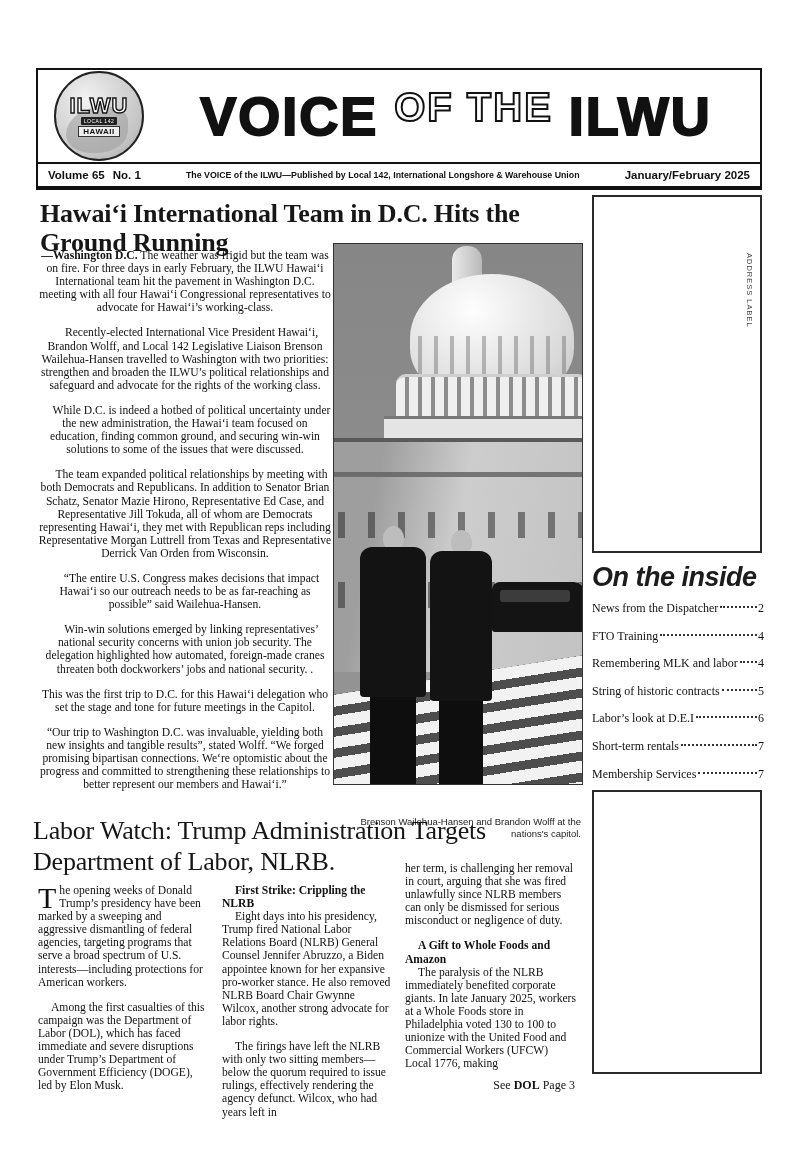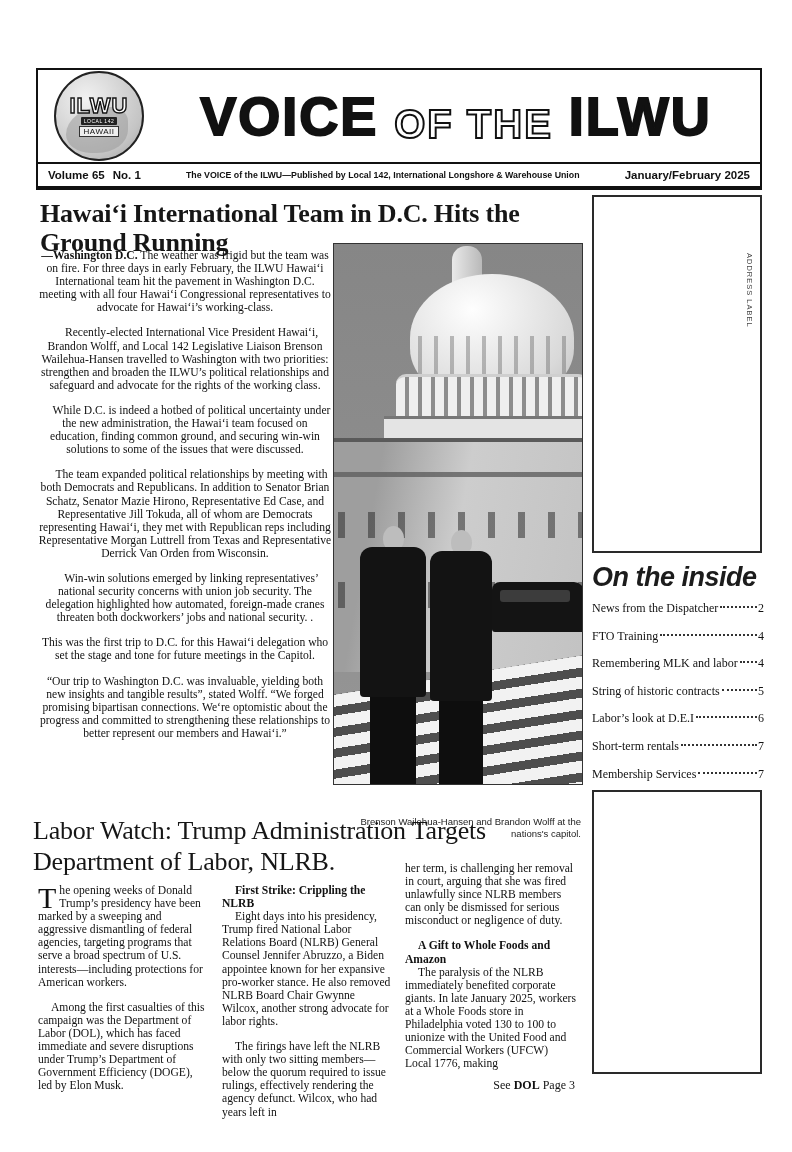--- a/index.html
+++ b/index.html
@@ -12,23 +12,23 @@
   .mast-top{height:94px;border-bottom:2px solid #111;display:flex;align-items:center;box-sizing:border-box;gap:8px;}
   .logo-circle{width:86px;height:86px;border-radius:50%;margin-left:16px;flex:0 0 auto;
                border:2px solid #222;background:radial-gradient(circle at 35% 30%,#f2f2f2,#c4c4c4 70%,#9f9f9f);
                display:flex;flex-direction:column;align-items:center;justify-content:center;position:relative;overflow:hidden;}
   .logo-circle::before{content:"";position:absolute;left:10px;top:34px;width:62px;height:46px;
                background:#9a9a9a;border-radius:60% 30% 50% 40%;opacity:.55;}
   .logo-ilwu{position:relative;font-family:"Liberation Sans",sans-serif;font-weight:700;font-size:22px;
              color:#fff;-webkit-text-stroke:1.4px #111;letter-spacing:1px;line-height:20px;}
   .logo-local{position:relative;font-family:"Liberation Sans",sans-serif;font-size:5px;color:#fff;
               background:#222;padding:1px 3px;border-radius:1px;letter-spacing:.5px;margin-top:1px;}
-  .logo-region{position:relative;font-family:"Liberation Sans",sans-serif;font-weight:400;font-size:8px;
+  .logo-region{position:relative;font-family:"Liberation Sans",sans-serif;font-weight:700;font-size:8px;
                color:#111;background:#eee;border:1px solid #333;padding:0 4px;margin-top:1px;letter-spacing:.5px;}
-  .mast-title{flex:1;display:flex;align-items:flex-end;justify-content:center;gap:16px;
+  .mast-title{flex:1;display:flex;align-items:flex-start;justify-content:center;gap:16px;
               font-family:"Liberation Sans",sans-serif;font-weight:700;}
   .mast-word{font-size:54px;color:#111;-webkit-text-stroke:2px #111;letter-spacing:2px;}
   .mast-of{font-size:40px;color:#fff;-webkit-text-stroke:2px #111;letter-spacing:2px;}
   .mast-bottom{height:22px;display:flex;align-items:center;justify-content:space-between;
                padding:0 10px;font-family:"Liberation Sans",sans-serif;}
   .vol-group{display:flex;gap:8px;font-weight:700;font-size:11.5px;}
   .pub-line{font-weight:700;font-size:8.8px;}
   .issue-date{font-weight:700;font-size:11.5px;}
 
   
@@ -133,20 +133,21 @@
   <div class="a1-body">
 
       <p class="bp noindent"><b class="lead">—Washington D.C.</b><span> The weather was frigid but the team was on fire. For three days in early February, the ILWU Hawai‘i International team hit the pavement in Washington D.C. meeting with all four Hawai‘i Congressional representatives to advocate for Hawai‘i’s working-class.</span></p>
 
       <p class="bp indent"><b class="lead"></b><span>Recently-elected International Vice President Hawai‘i, Brandon Wolff, and Local 142 Legislative Liaison Brenson Wailehua-Hansen travelled to Washington with two priorities: strengthen and broaden the ILWU’s political relationships and safeguard and advocate for the rights of the working class.</span></p>
 
       <p class="bp indent"><b class="lead"></b><span>While D.C. is indeed a hotbed of political uncertainty under the new administration, the Hawai‘i team focused on education, finding common ground, and securing win-win solutions to some of the issues that were discussed.</span></p>
 
       <p class="bp indent"><b class="lead"></b><span>The team expanded political relationships by meeting with both Democrats and Republicans. In addition to Senator Brian Schatz, Senator Mazie Hirono, Representative Ed Case, and Representative Jill Tokuda, all of whom are Democrats representing Hawai‘i, they met with Republican reps including Representative Morgan Luttrell from Texas and Representative Derrick Van Orden from Wisconsin.</span></p>
 
+      <p class="bp indent"><b class="lead"></b><span>“The entire U.S. Congress makes decisions that impact Hawai‘i so our outreach needs to be as far-reaching as possible” said Wailehua-Hansen.</span></p>
 
       <p class="bp indent"><b class="lead"></b><span>Win-win solutions emerged by linking representatives’ national security concerns with union job security. The delegation highlighted how automated, foreign-made cranes threaten both dockworkers’ jobs and national security. .</span></p>
 
       <p class="bp noindent"><b class="lead"></b><span>This was the first trip to D.C. for this Hawai‘i delegation who set the stage and tone for future meetings in the Capitol.</span></p>
 
       <p class="bp noindent"><b class="lead"></b><span>“Our trip to Washington D.C. was invaluable, yielding both new insights and tangible results”, stated Wolff. “We forged promising bipartisan connections. We‘re optomistic about the progress and committed to strengthening these relationships to better represent our members and Hawai‘i.”</span></p>
     </div>
 
   <div class="photo">
     <div class="ph-cupola"></div>

